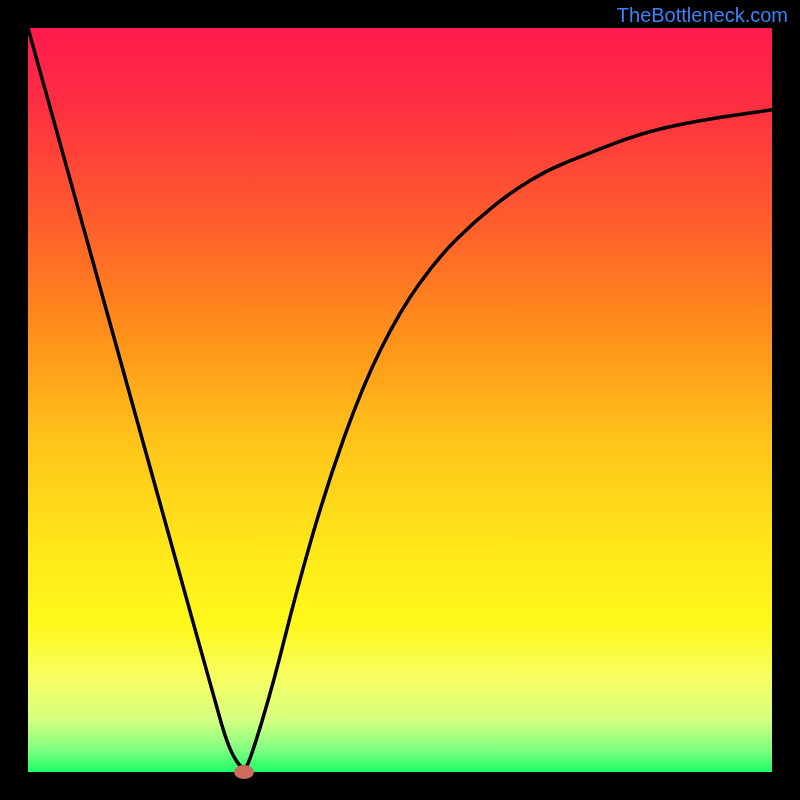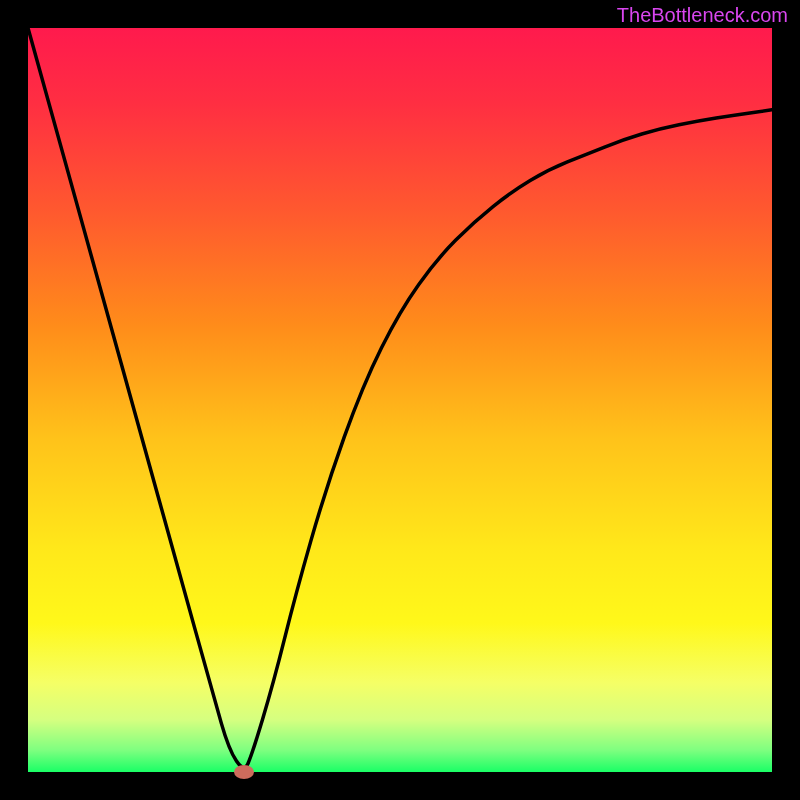--- a/index.html
+++ b/index.html
@@ -8,21 +8,21 @@
     width: 800px;
     height: 800px;
     background: #000;
     position: relative;
     font-family: Arial, sans-serif;
   }
   .watermark {
     position: absolute;
     top: 4px;
     right: 12px;
-    color: #d946ef;
+    color: #3b82f6;
     font-size: 20px;
     font-weight: normal;
     z-index: 10;
   }
   .plot-area {
     position: absolute;
     left: 28px;
     top: 28px;
     width: 744px;
     height: 744px;

